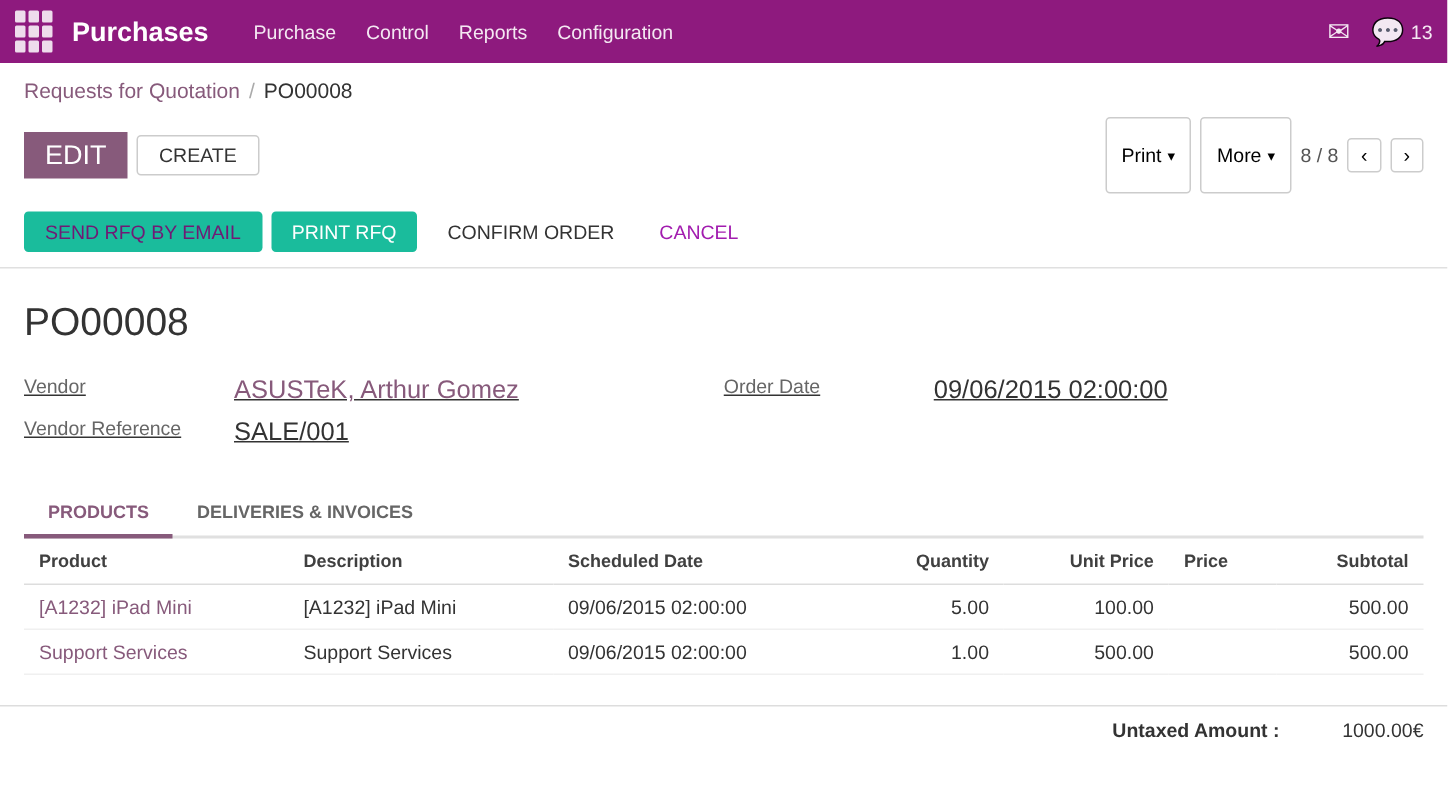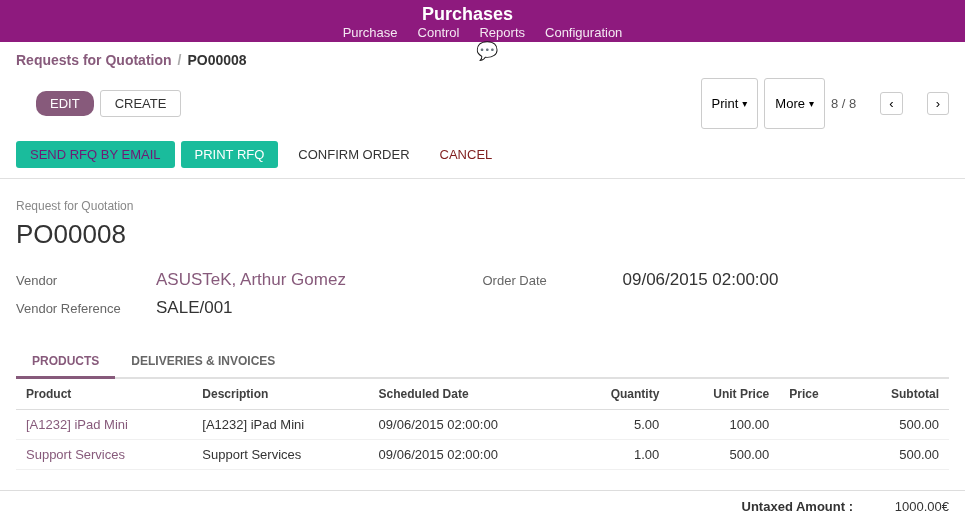--- a/index.html
+++ b/index.html
@@ -6,21 +6,20 @@
     body { font-family: Arial, sans-serif; font-size: 13px; color: #333; background: #fff; }
 
     
     .top-nav {
       background: #8e1a7e;
       color: #fff;
       display: flex;
       align-items: center;
       height: 42px;
       padding: 0 10px;
-      flex-direction: column;
     }
     .top-nav .grid-icon {
       width: 28px; height: 28px;
       display: grid; grid-template-columns: repeat(3,7px); gap: 2px;
       margin-right: 10px;
     }
     .top-nav .grid-icon span {
       background: rgba(255,255,255,0.85);
       border-radius: 1px;
     }
@@ -47,49 +46,49 @@
     .chat-badge {
       display: flex; align-items: center; gap: 4px;
     }
     .chat-badge .count {
       font-size: 13px; color: rgba(255,255,255,0.9);
     }
 
     
     .breadcrumb-bar {
       padding: 10px 16px 6px;
-      display: flex; align-items: flex-end; gap: 6px; font-weight: bold;
+      display: flex; align-items: flex-end; gap: 6px;
     }
     .breadcrumb-bar a {
       color: #875a7b; text-decoration: none; font-size: 14px;
     }
     .breadcrumb-bar .sep { color: #aaa; font-size: 14px; }
     .breadcrumb-bar .current { font-size: 14px; color: #333; }
 
     
     .action-bar {
       padding: 4px 16px 8px;
       display: flex; align-items: center; gap: 6px;
     }
     .btn-edit {
       background: #875a7b; color: #fff; border: none;
-      padding: 5px 14px; border-radius: 10px; cursor: pointer; font-size: 13px; margin-left: 20px;
+      padding: 5px 14px; border-radius: 0; cursor: pointer; font-size: 18px;
     }
     .btn-create {
       background: #fff; color: #333; border: 1px solid #ccc;
       padding: 5px 14px; border-radius: 3px; cursor: pointer; font-size: 13px;
     }
     .spacer { flex: 1; }
     .print-btn, .more-btn {
       background: #fff; border: 1px solid #ccc;
       padding: 17px 10px; border-radius: 3px; cursor: pointer; font-size: 13px;
       display: flex; align-items: center; gap: 4px;
     }
     .nav-arrows {
-      display: flex; align-items: center; gap: 24px; font-size: 13px; color: #555;
+      display: flex; align-items: center; gap: 6px; font-size: 13px; color: #555;
     }
     .nav-arrows button {
       background: #fff; border: 1px solid #ccc;
       padding: 3px 8px; border-radius: 3px; cursor: pointer; font-size: 13px;
     }
 
     
     .second-action-bar {
       padding: 4px 16px 10px;
       display: flex; align-items: center; gap: 6px;
@@ -101,40 +100,40 @@
     }
     .btn-print-rfq {
       background: #1abc9c; color: #fff; border: none;
       padding: 6px 14px; border-radius: 3px; cursor: pointer; font-size: 13px;
     }
     .btn-confirm {
       background: transparent; color: #333; border: none;
       padding: 6px 14px; cursor: pointer; font-size: 13px; font-weight: 500;
     }
     .btn-cancel {
-      background: transparent; color: #7f1d1d; border: none;
+      background: transparent; color: #a21caf; border: none;
       padding: 6px 10px; cursor: pointer; font-size: 13px; font-weight: 500;
     }
 
     
     .form-content {
       padding: 20px 16px;
     }
     .rfq-label {
       font-size: 12px; color: #888; margin-bottom: 6px;
     }
     .rfq-title {
       font-size: 26px; color: #333; margin-bottom: 20px;
     }
     .form-fields {
       display: grid; grid-template-columns: 1fr 1fr;
       gap: 0;
     }
     .field-row {
-      display: flex; align-items: center; margin-bottom: 8px;
+      display: flex; align-items: flex-start; margin-bottom: 8px; text-decoration: underline;
     }
     .field-label {
       min-width: 140px; color: #666; font-size: 13px;
     }
     .field-value {
       color: #333; font-size: 17px;
     }
     .field-value.link {
       color: #875a7b;
     }
@@ -242,21 +241,20 @@
 </div>
 
 <div class="second-action-bar">
   <button class="btn-rfq-email">SEND RFQ BY EMAIL</button>
   <button class="btn-print-rfq">PRINT RFQ</button>
   <button class="btn-confirm">CONFIRM ORDER</button>
   <button class="btn-cancel">CANCEL</button>
 </div>
 
 <div class="form-content">
-  <div class="rfq-label">Request for Quotation</div>
   <div class="rfq-title">PO00008</div>
 
   <div class="form-fields">
     <div>
       <div class="field-row">
         <span class="field-label">Vendor</span>
         <span class="field-value link">ASUSTeK, Arthur Gomez</span>
       </div>
       <div class="field-row">
         <span class="field-label">Vendor Reference</span>

